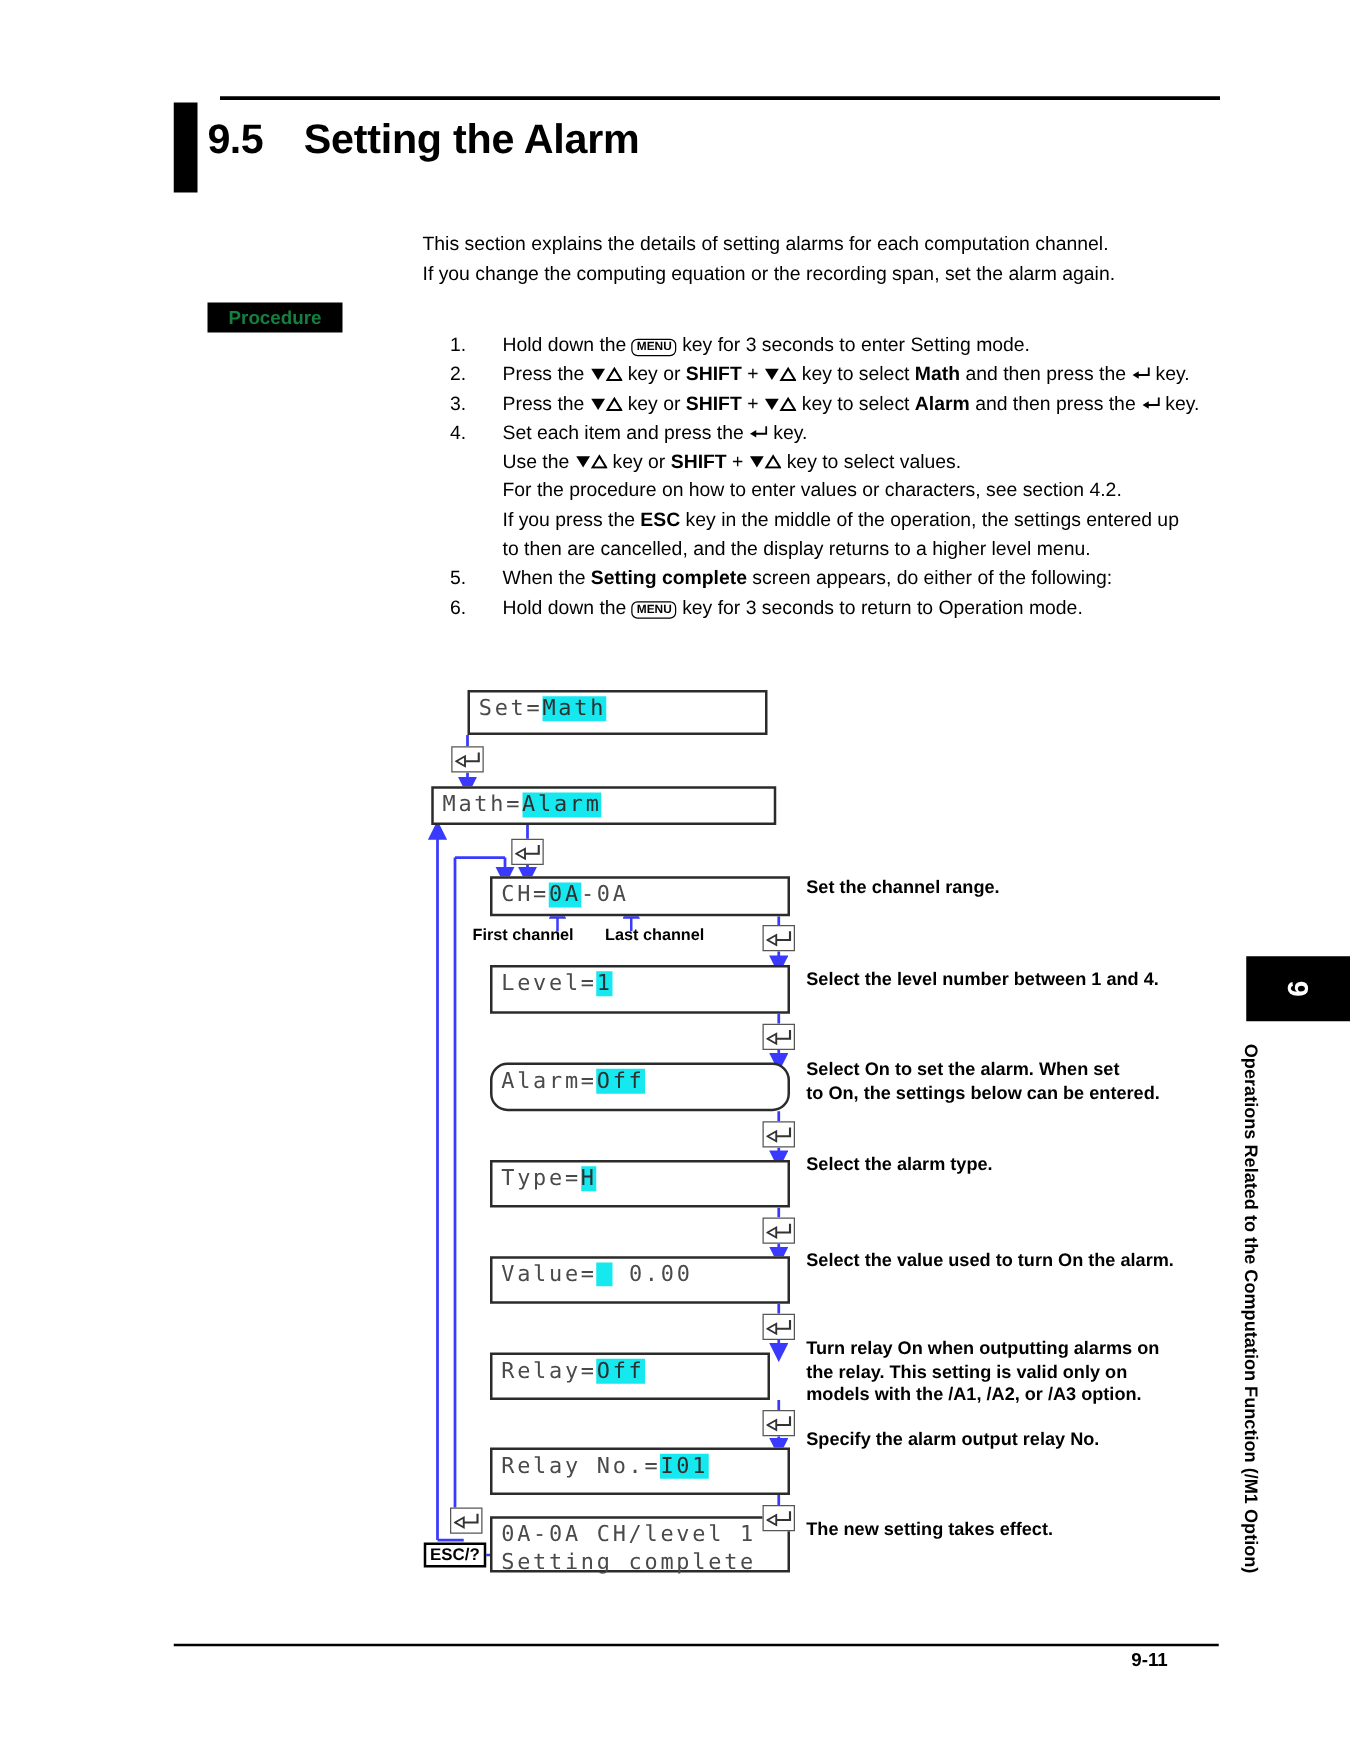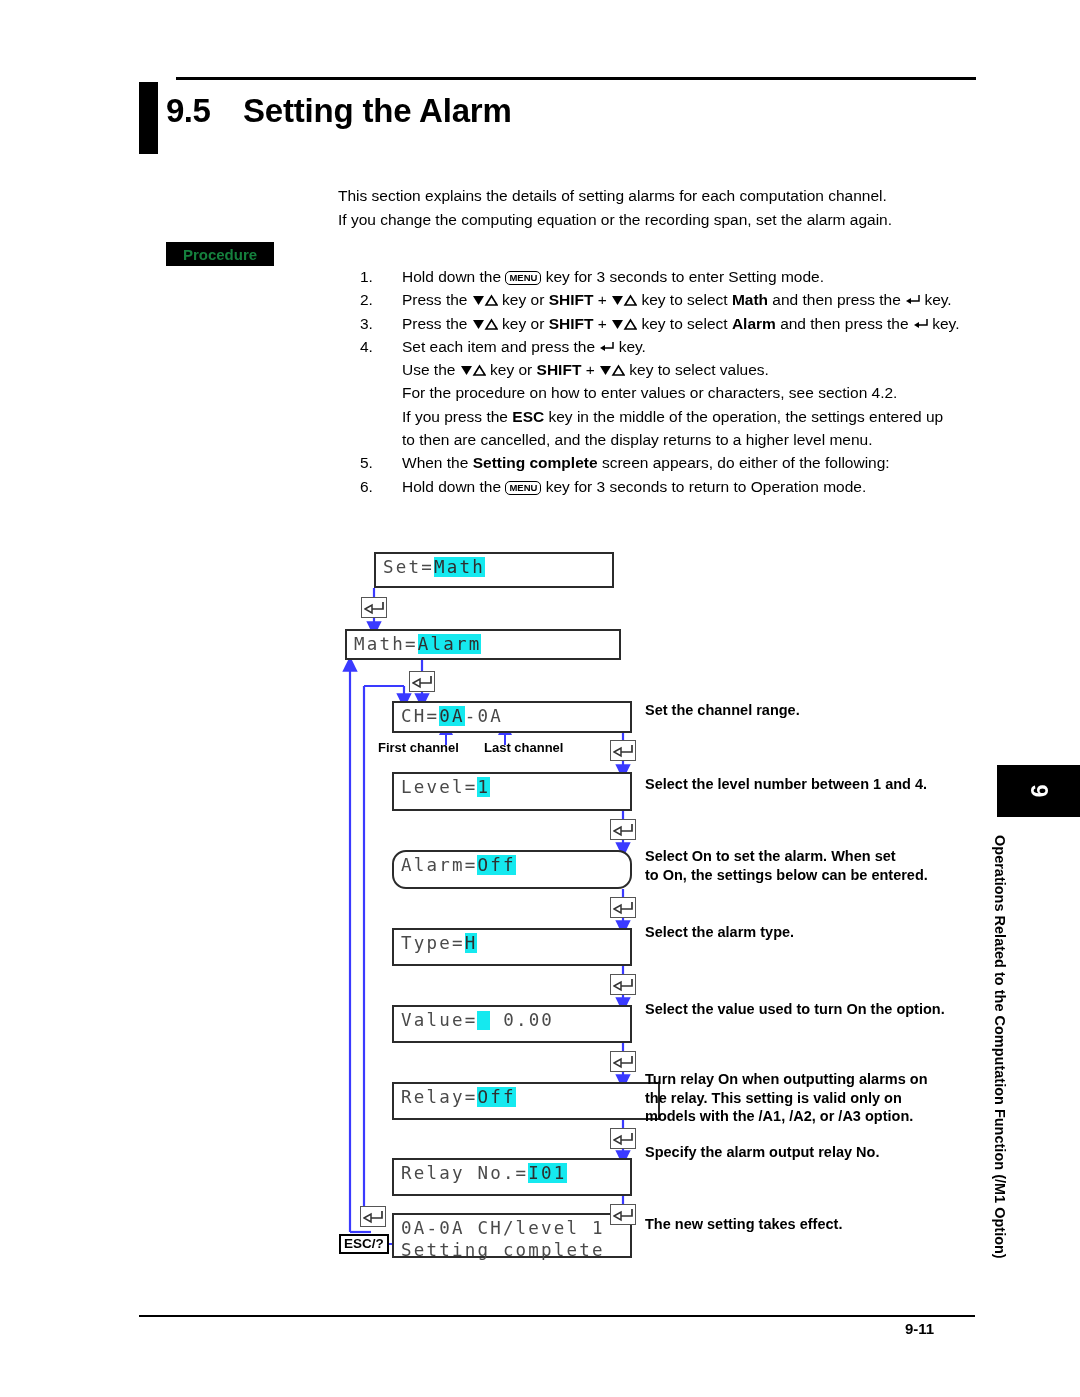--- a/index.html
+++ b/index.html
@@ -271,21 +271,21 @@
 </div>
 
 <div class="lcd" style="left:392px;top:928px;width:240px;height:38px;">
   <span>Type=</span><span class="hl">H</span>
 </div>
 
 <div class="lcd" style="left:392px;top:1005px;width:240px;height:38px;">
   <span>Value=</span><span class="blank"></span><span>    0.00</span>
 </div>
 
-<div class="lcd" style="left:392px;top:1082px;width:268px;height:38px;">
+<div class="lcd" style="left:392px;top:1082px;width:224px;height:38px;">
   <span>Relay=</span><span class="hl">Off</span>
 </div>
 
 <div class="lcd" style="left:392px;top:1158px;width:240px;height:38px;">
   <span>Relay No.=</span><span class="hl">I01</span>
 </div>
 
 <div class="lcd" style="left:392px;top:1213px;width:240px;height:45px;line-height:21px;">
   <span>0A-0A CH/level 1</span>
   <span class="l2">Setting complete</span>
@@ -358,21 +358,21 @@
 <div class="micro" style="left:378px;top:740px;">First channel</div>
 <div class="micro" style="left:484px;top:740px;">Last channel</div>
 
 <div class="ann" style="left:645px;top:701px;">Set the channel range.</div>
 <div class="ann" style="left:645px;top:775px;">Select the level number between 1 and 4.</div>
 <div class="ann" style="left:645px;top:847px;">
   <div>Select On to set the alarm.  When set</div>
   <div>to On, the settings below can be entered.</div>
 </div>
 <div class="ann" style="left:645px;top:923px;">Select the alarm type.</div>
-<div class="ann" style="left:645px;top:1000px;">Select the value used to turn On the option.</div>
+<div class="ann" style="left:645px;top:1000px;">Select the value used to turn On the alarm.</div>
 <div class="ann" style="left:645px;top:1070px;">
   <div>Turn relay On when outputting alarms on</div>
   <div>the relay.  This setting is valid only on</div>
   <div>models with the /A1, /A2, or /A3 option.</div>
 </div>
 <div class="ann" style="left:645px;top:1143px;">Specify the alarm output relay No.</div>
 <div class="ann" style="left:645px;top:1215px;">The new setting takes effect.</div>
 
 <div class="tab-sq"></div>
 <div class="tab-num">9</div>

